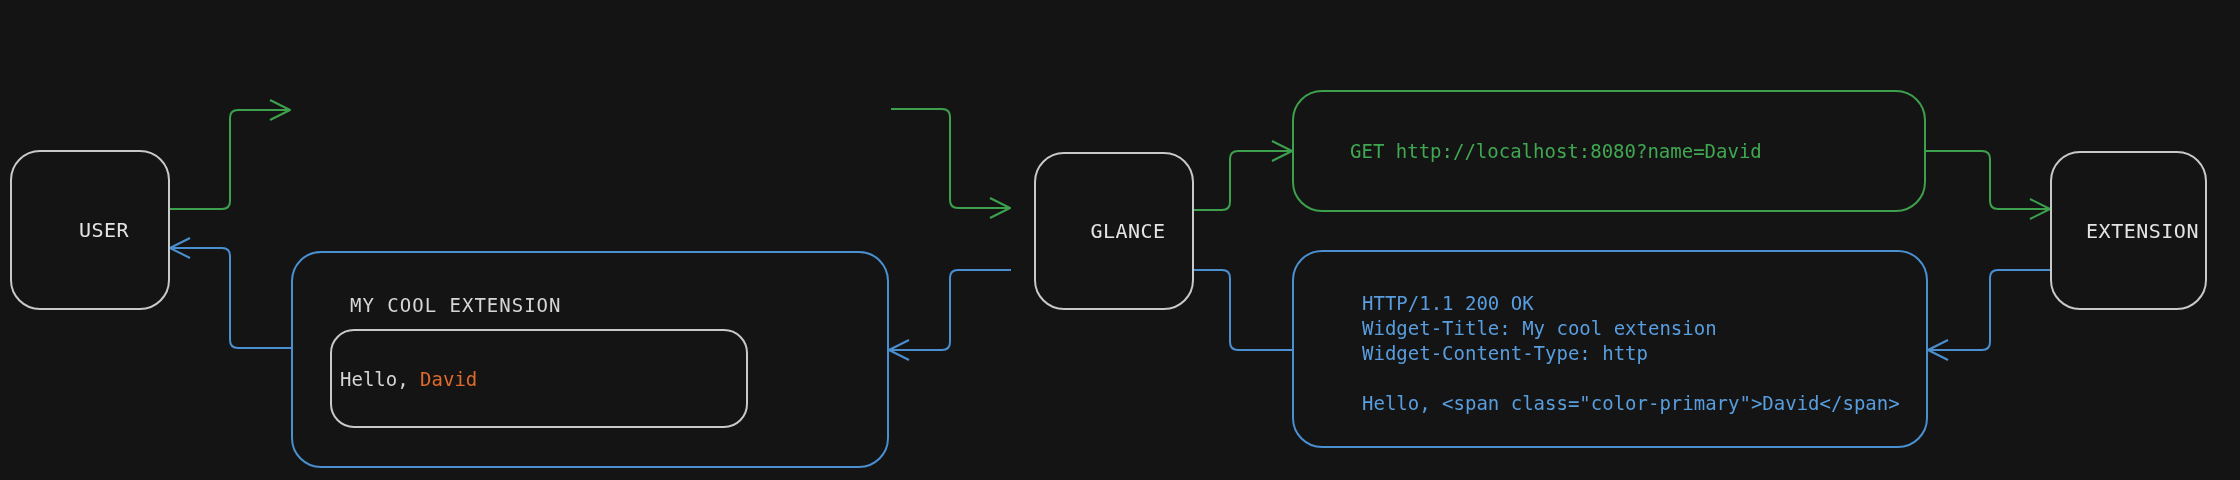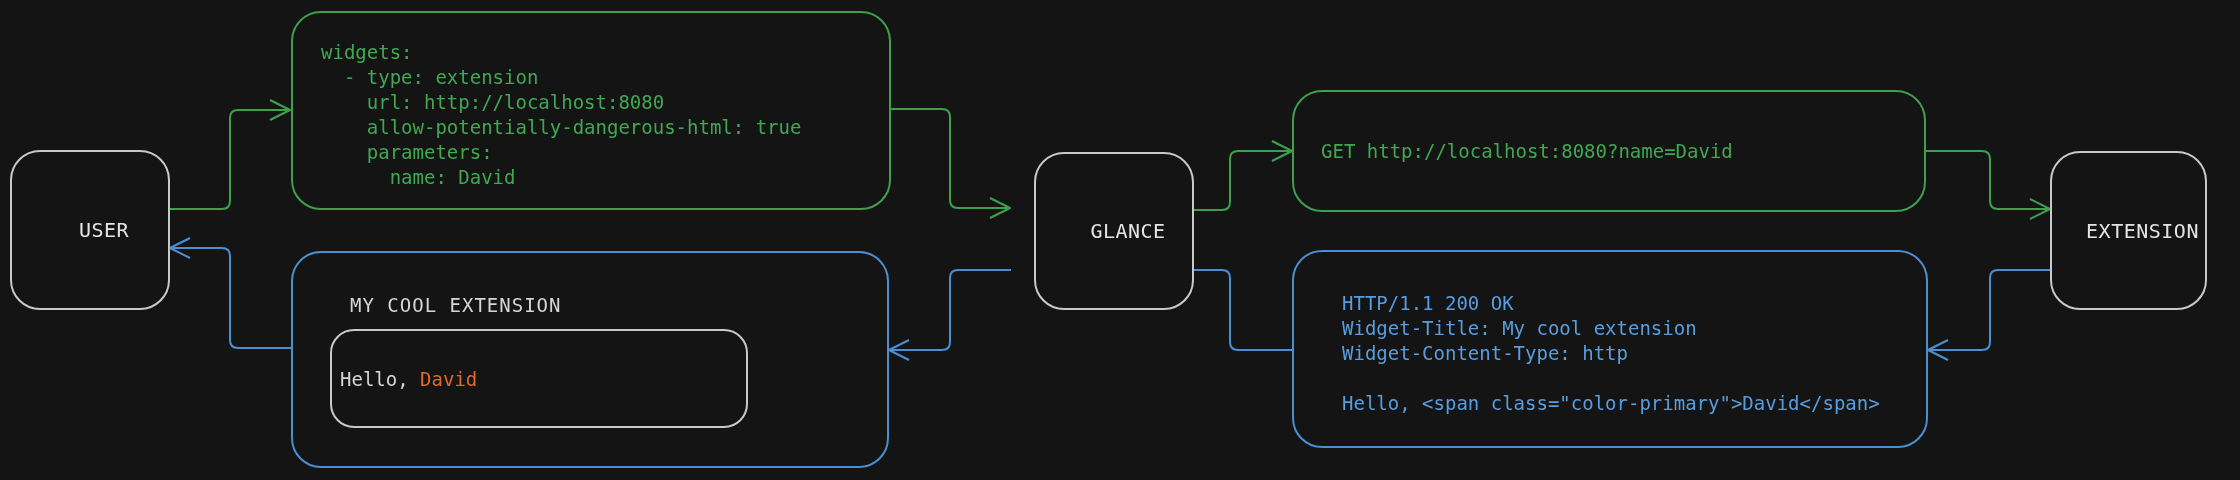--- a/index.html
+++ b/index.html
@@ -52,24 +52,24 @@
   .code-line{
     white-space:pre;
     font-size:19px;
     line-height:25px;
     min-height:25px;
   }
   #config-box{left:291px;top:11px;width:600px;height:199px;padding:27px 20px 0 28px;}
   #request-box{
     left:1292px;top:90px;width:634px;height:122px;
     display:flex;align-items:center;
-    padding-left:27px;
+    padding-left:56px;
     font-size:19px;white-space:pre;
   }
-  #response-box{left:1292px;top:250px;width:636px;height:198px;padding:39px 20px 0 48px;}
+  #response-box{left:1292px;top:250px;width:636px;height:198px;padding:39px 20px 0 68px;}
   
   #widget-box{left:291px;top:251px;width:598px;height:217px;}
   #widget-title{
     position:absolute;left:57px;top:43px;
     color:var(--light-text);
     font-size:19px;line-height:19px;
     white-space:pre;letter-spacing:1px;
   }
   #widget-inner{
     position:absolute;left:37px;top:76px;width:418px;height:99px;
@@ -133,28 +133,20 @@
   <div class="node" id="node-user">
     <span>USER</span>
   </div>
   <div class="node" id="node-glance">
     <span>GLANCE</span>
   </div>
   <div class="node" id="node-extension">
     <span>EXTENSION</span>
   </div>
 
-  <div class="msg-box green-box" id="config-box">
-    <div class="code-line">widgets:</div>
-    <div class="code-line">  - type: extension</div>
-    <div class="code-line">    url: http://localhost:8080</div>
-    <div class="code-line">    allow-potentially-dangerous-html: true</div>
-    <div class="code-line">    parameters:</div>
-    <div class="code-line">      name: David</div>
-  </div>
 
   <div class="msg-box green-box" id="request-box">
     <span>GET http://localhost:8080?name=David</span>
   </div>
 
   <div class="msg-box blue-box" id="response-box">
     <div class="code-line">HTTP/1.1 200 OK</div>
     <div class="code-line">Widget-Title: My cool extension</div>
     <div class="code-line">Widget-Content-Type: http</div>
     <div class="code-line"></div>

